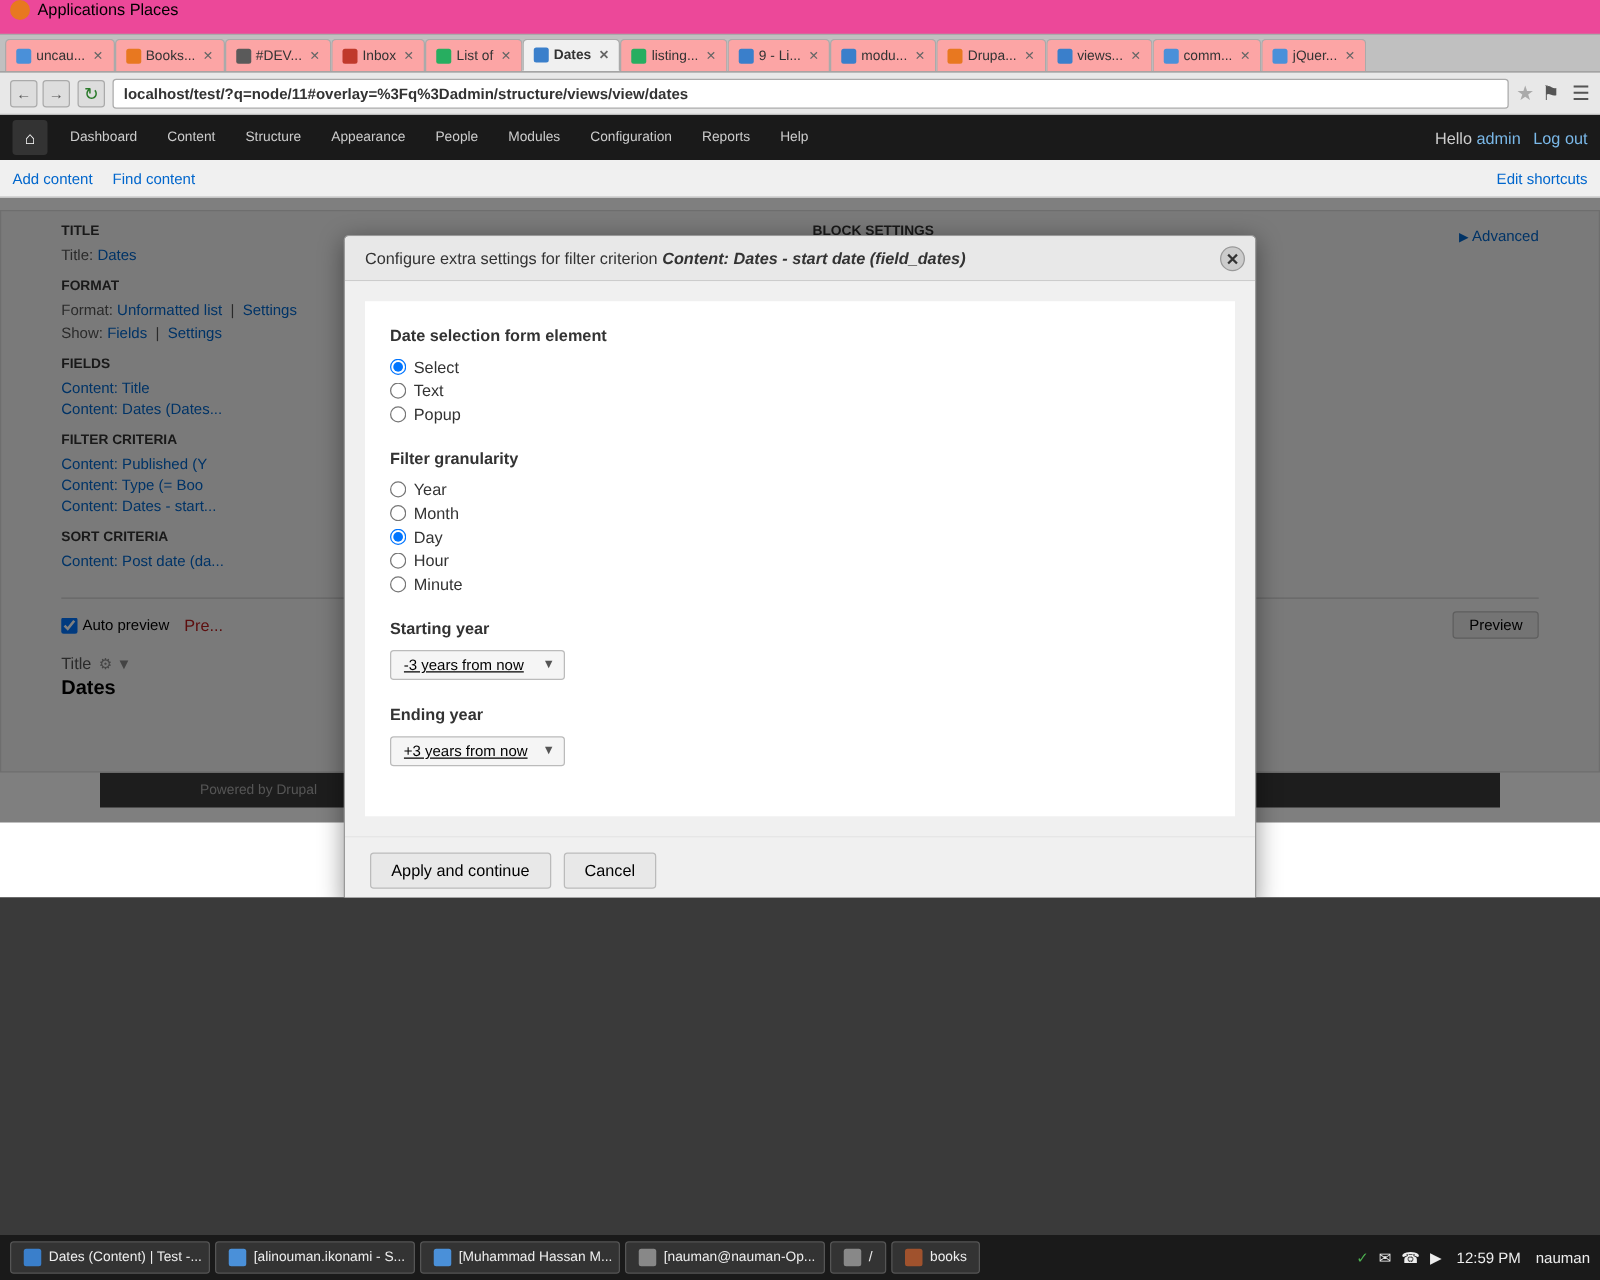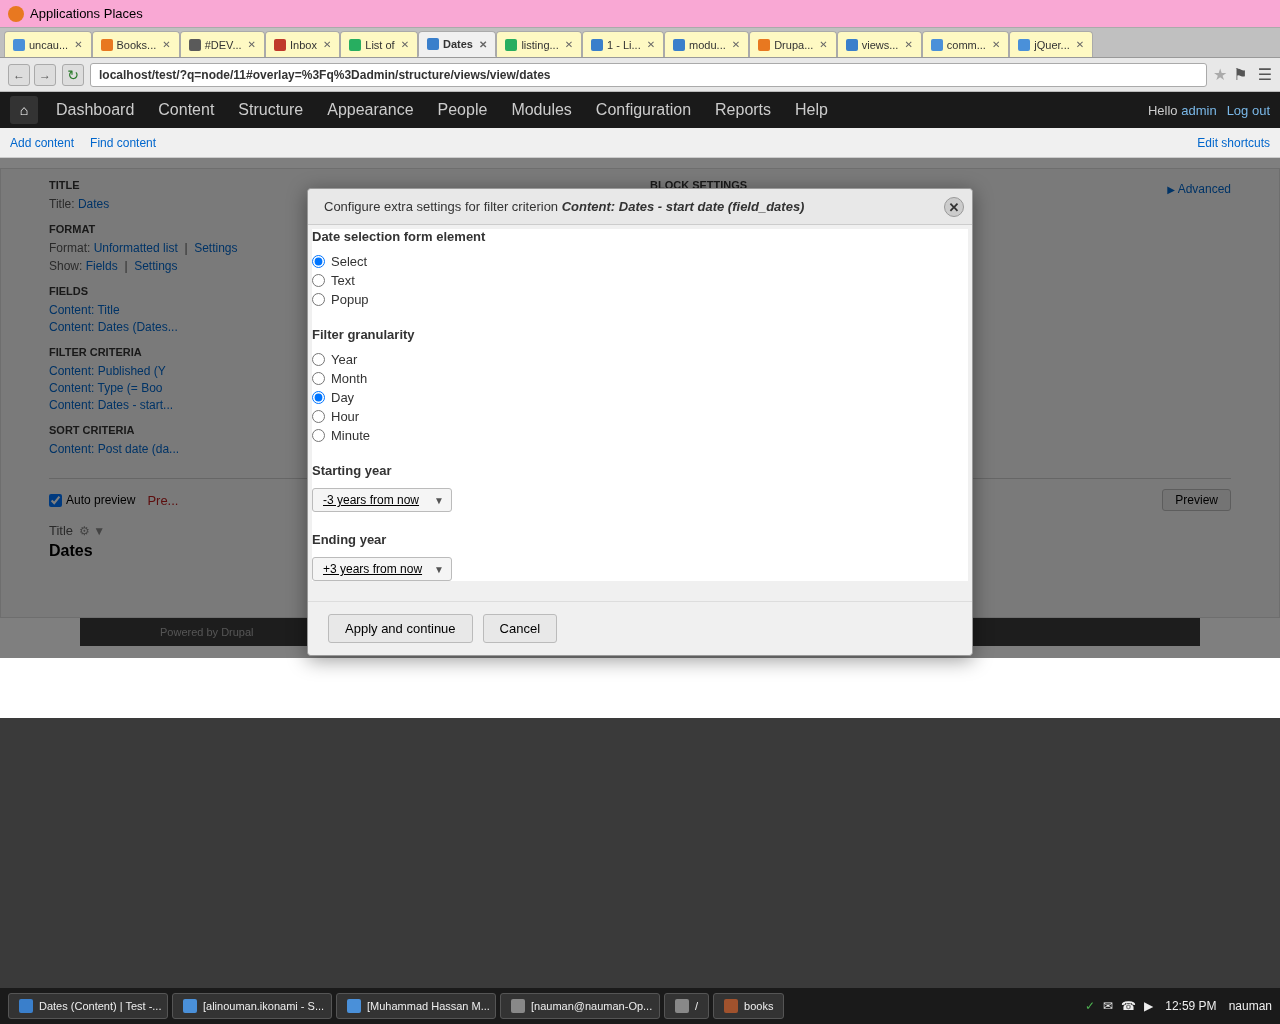--- a/index.html
+++ b/index.html
@@ -1,23 +1,22 @@
 <!DOCTYPE html>
 <html><head>
   <meta charset="utf-8">
   <style>
     * { box-sizing: border-box; margin: 0; padding: 0; }
     body { font-family: Arial, sans-serif; font-size: 13px; background: #3a3a3a; overflow: hidden; }
 
     
     .browser-titlebar {
-      background: #f9a8d4;
+      background: #ec4899;
       height: 28px;
       display: flex;
-      align-items: center;
       padding: 0 8px;
       gap: 6px;
       border-bottom: 1px solid #aaa;
     }
     .browser-titlebar .app-icon {
       width: 16px; height: 16px;
       background: #e87820;
       border-radius: 50%;
       flex-shrink: 0;
     }
@@ -29,21 +28,21 @@
       display: flex;
       align-items: flex-end;
       padding: 0 4px;
       border-bottom: 1px solid #999;
       overflow: hidden;
     }
     .tab {
       display: flex;
       align-items: center;
       padding: 4px 8px;
-      background: #fef9c3;
+      background: #fca5a5;
       border: 1px solid #aaa;
       border-bottom: none;
       border-radius: 4px 4px 0 0;
       font-size: 11px;
       color: #333;
       cursor: pointer;
       gap: 4px;
       height: 26px;
       max-width: 120px;
       white-space: nowrap;
@@ -134,21 +133,21 @@
       display: flex; align-items: center; justify-content: center;
       color: white;
       font-size: 14px;
       cursor: pointer;
       margin-right: 6px;
     }
     .nav-item {
       padding: 8px 12px;
       color: #ccc;
       cursor: pointer;
-      font-size: 16px;
+      font-size: 11px;
       height: 36px;
       display: flex;
       align-items: center;
     }
     .nav-right {
       margin-left: auto;
       display: flex;
       align-items: center;
       gap: 10px;
       color: #ccc;
@@ -212,21 +211,21 @@
       display: flex;
       align-items: flex-start;
       justify-content: center;
       padding-top: 30px;
       z-index: 100;
     }
 
     .modal {
       background: #f0f0f0;
       border: 1px solid #999;
-      width: 666px;
+      width: 730px;
       min-height: 420px;
       border-radius: 4px;
       position: relative;
       box-shadow: 0 4px 20px rgba(0,0,0,0.4);
     }
 
     .modal-header {
       background: #e8e8e8;
       padding: 10px 16px;
       border-bottom: 1px solid #ccc;
@@ -249,22 +248,23 @@
       border: 1px solid #999;
       border-radius: 50%;
       display: flex; align-items: center; justify-content: center;
       cursor: pointer;
       font-size: 13px;
       font-weight: bold;
       color: #333;
     }
 
     .modal-body {
+      padding: 20px;
       background: white;
-      margin: 4px;
+      margin: 16px;
     }
 
     .form-section-title {
       font-size: 13px;
       font-weight: bold;
       color: #333;
       margin-bottom: 10px;
     }
 
     .radio-group {
@@ -491,21 +491,21 @@
     <span>Dates</span>
     <span class="tab-close">✕</span>
   </div>
   <div class="tab">
     <div class="tab-icon" style="background:#27ae60;"></div>
     <span>listing...</span>
     <span class="tab-close">✕</span>
   </div>
   <div class="tab">
     <div class="tab-icon" style="background:#3a7fcb;"></div>
-    <span>1 - Li...</span>
+    <span>9 - Li...</span>
     <span class="tab-close">✕</span>
   </div>
   <div class="tab">
     <div class="tab-icon" style="background:#3a7fcb;"></div>
     <span>modu...</span>
     <span class="tab-close">✕</span>
   </div>
   <div class="tab">
     <div class="tab-icon" style="background:#e87820;"></div>
     <span>Drupa...</span>

